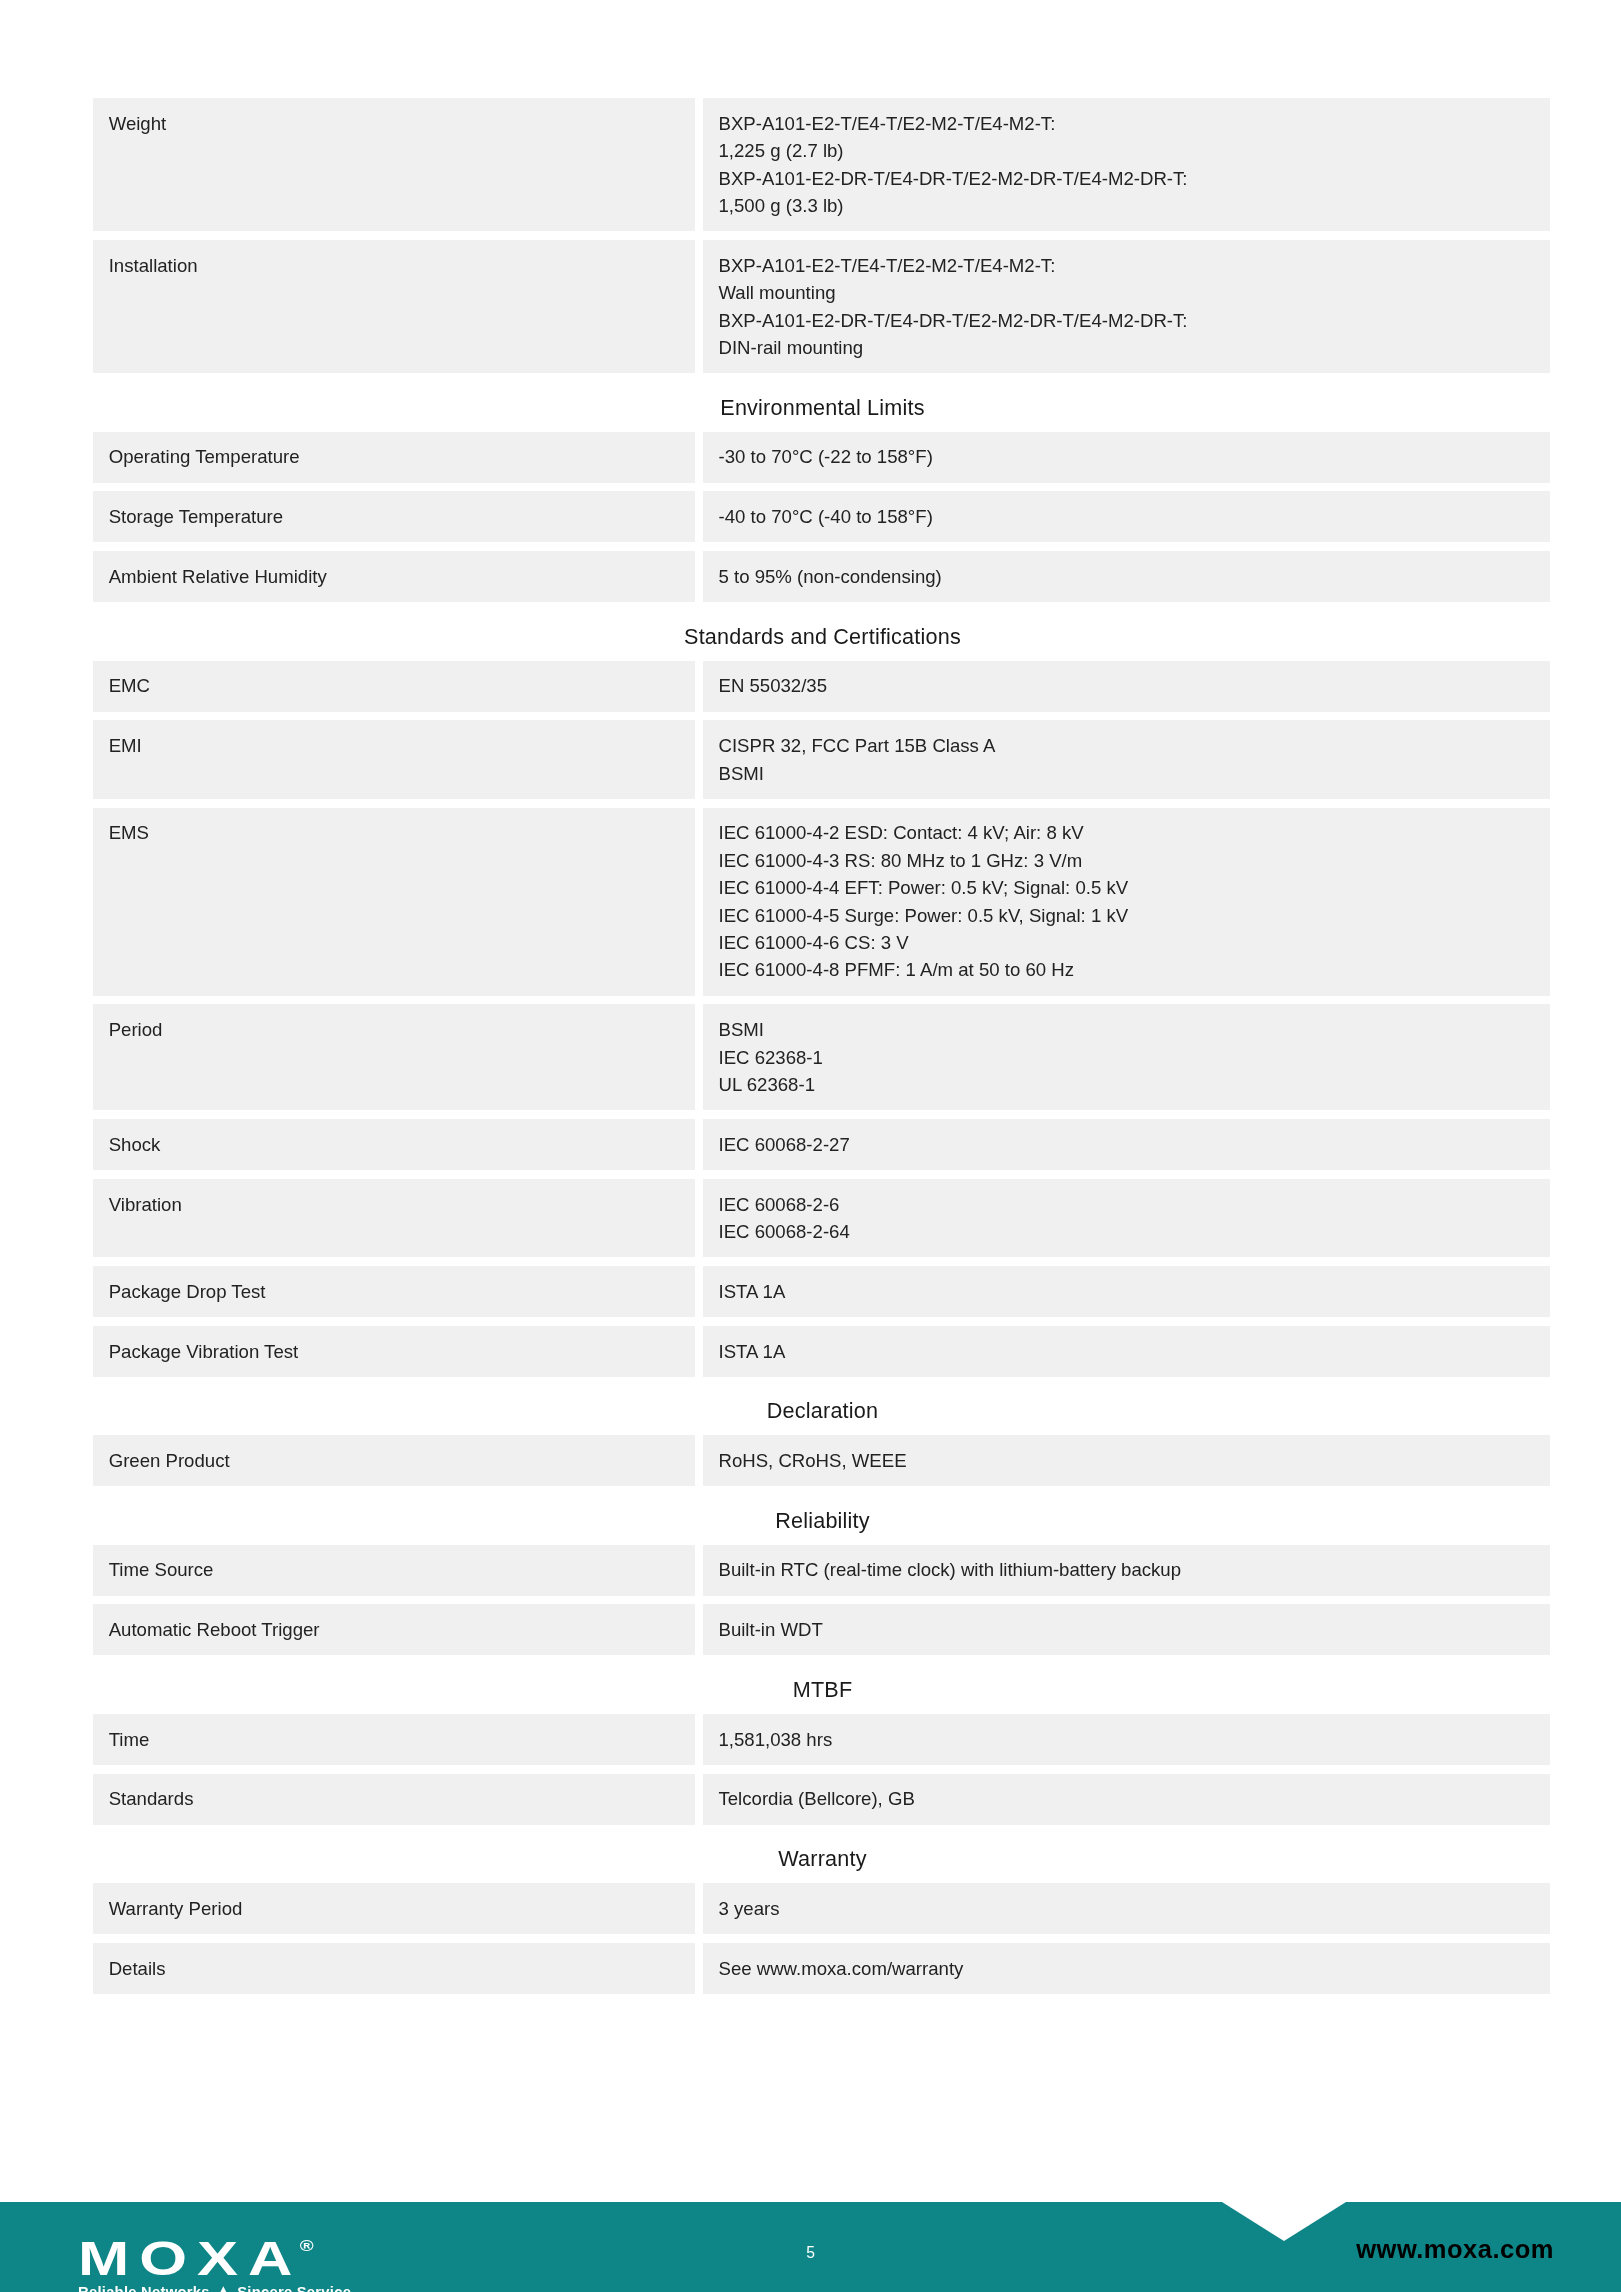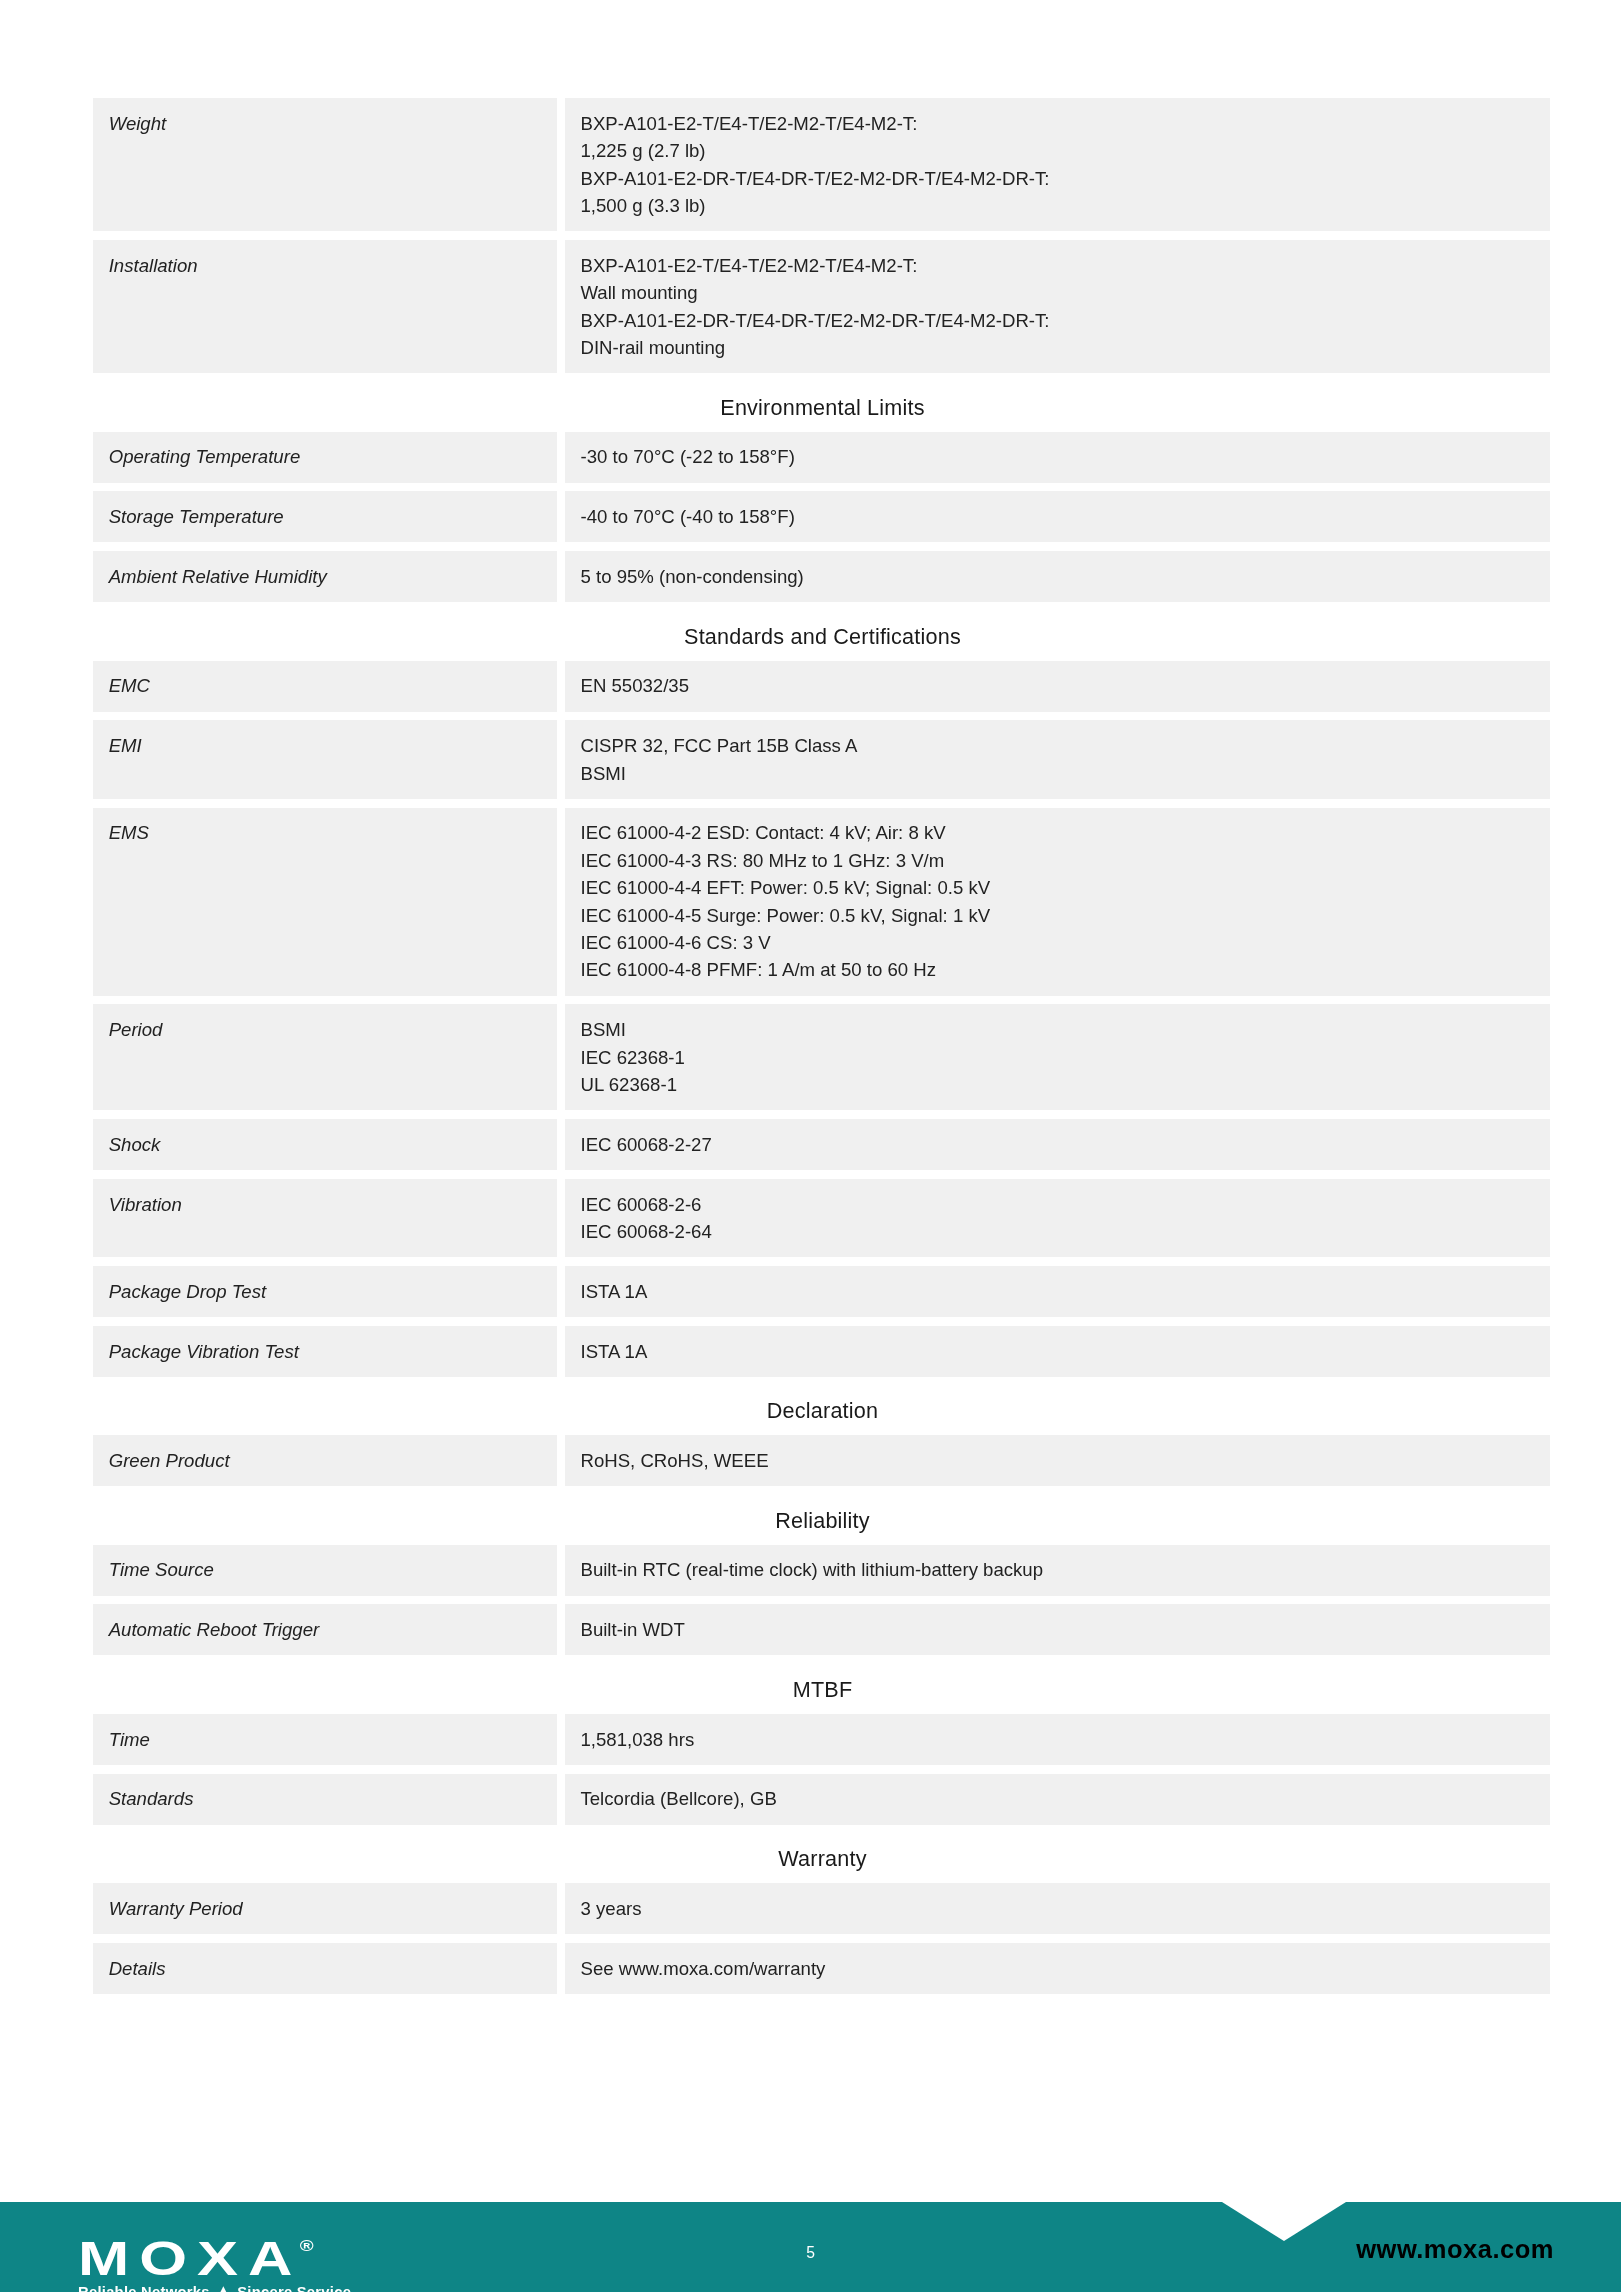--- a/index.html
+++ b/index.html
@@ -17,21 +17,21 @@
   .spec-row{
     display:flex;gap:7.8px;margin-bottom:8.8px;
   }
   .cell{
     background:#f0f0f0;
     padding:11.8px 15.7px;
     font-size:18.6px;
     line-height:27.4px;
     box-sizing:border-box;
   }
-  .label-cell{width:464px;flex:none;font-style:italic;}
+  .label-cell{width:602px;flex:none;}
   .value-cell{flex:1;min-width:0;}
   .sec-title{
     font-size:21.6px;
     line-height:29px;
     font-weight:400;
     color:#1a1a1a;
     margin:19.6px 0 9.8px 2px;
     letter-spacing:0.2px;
     text-align:center;
   }

